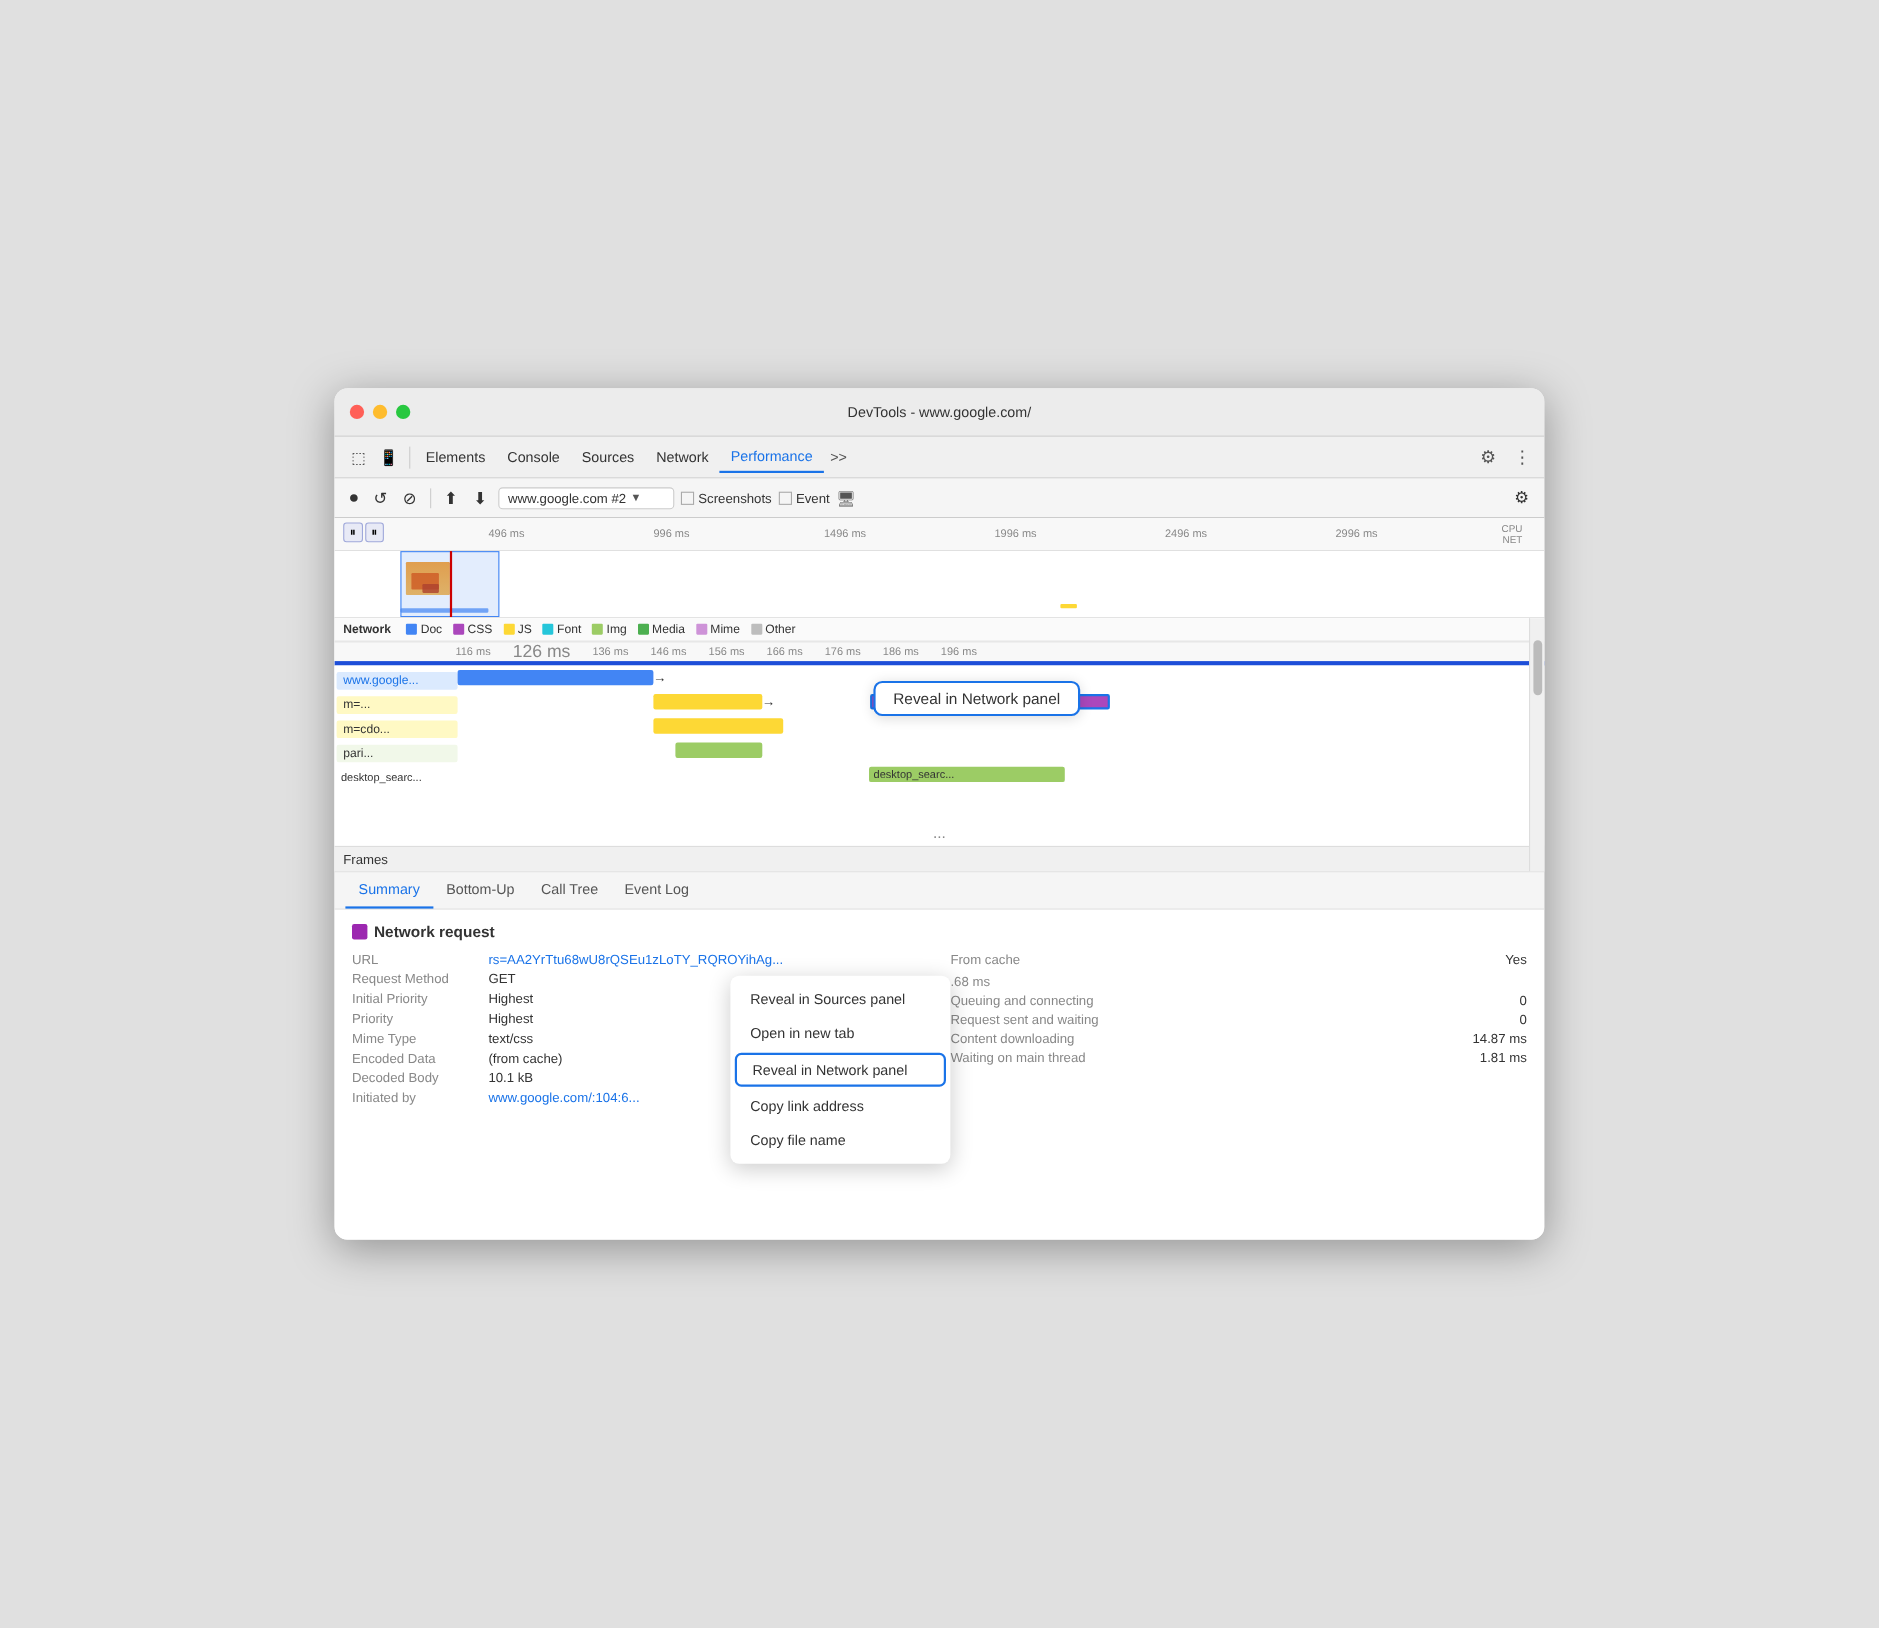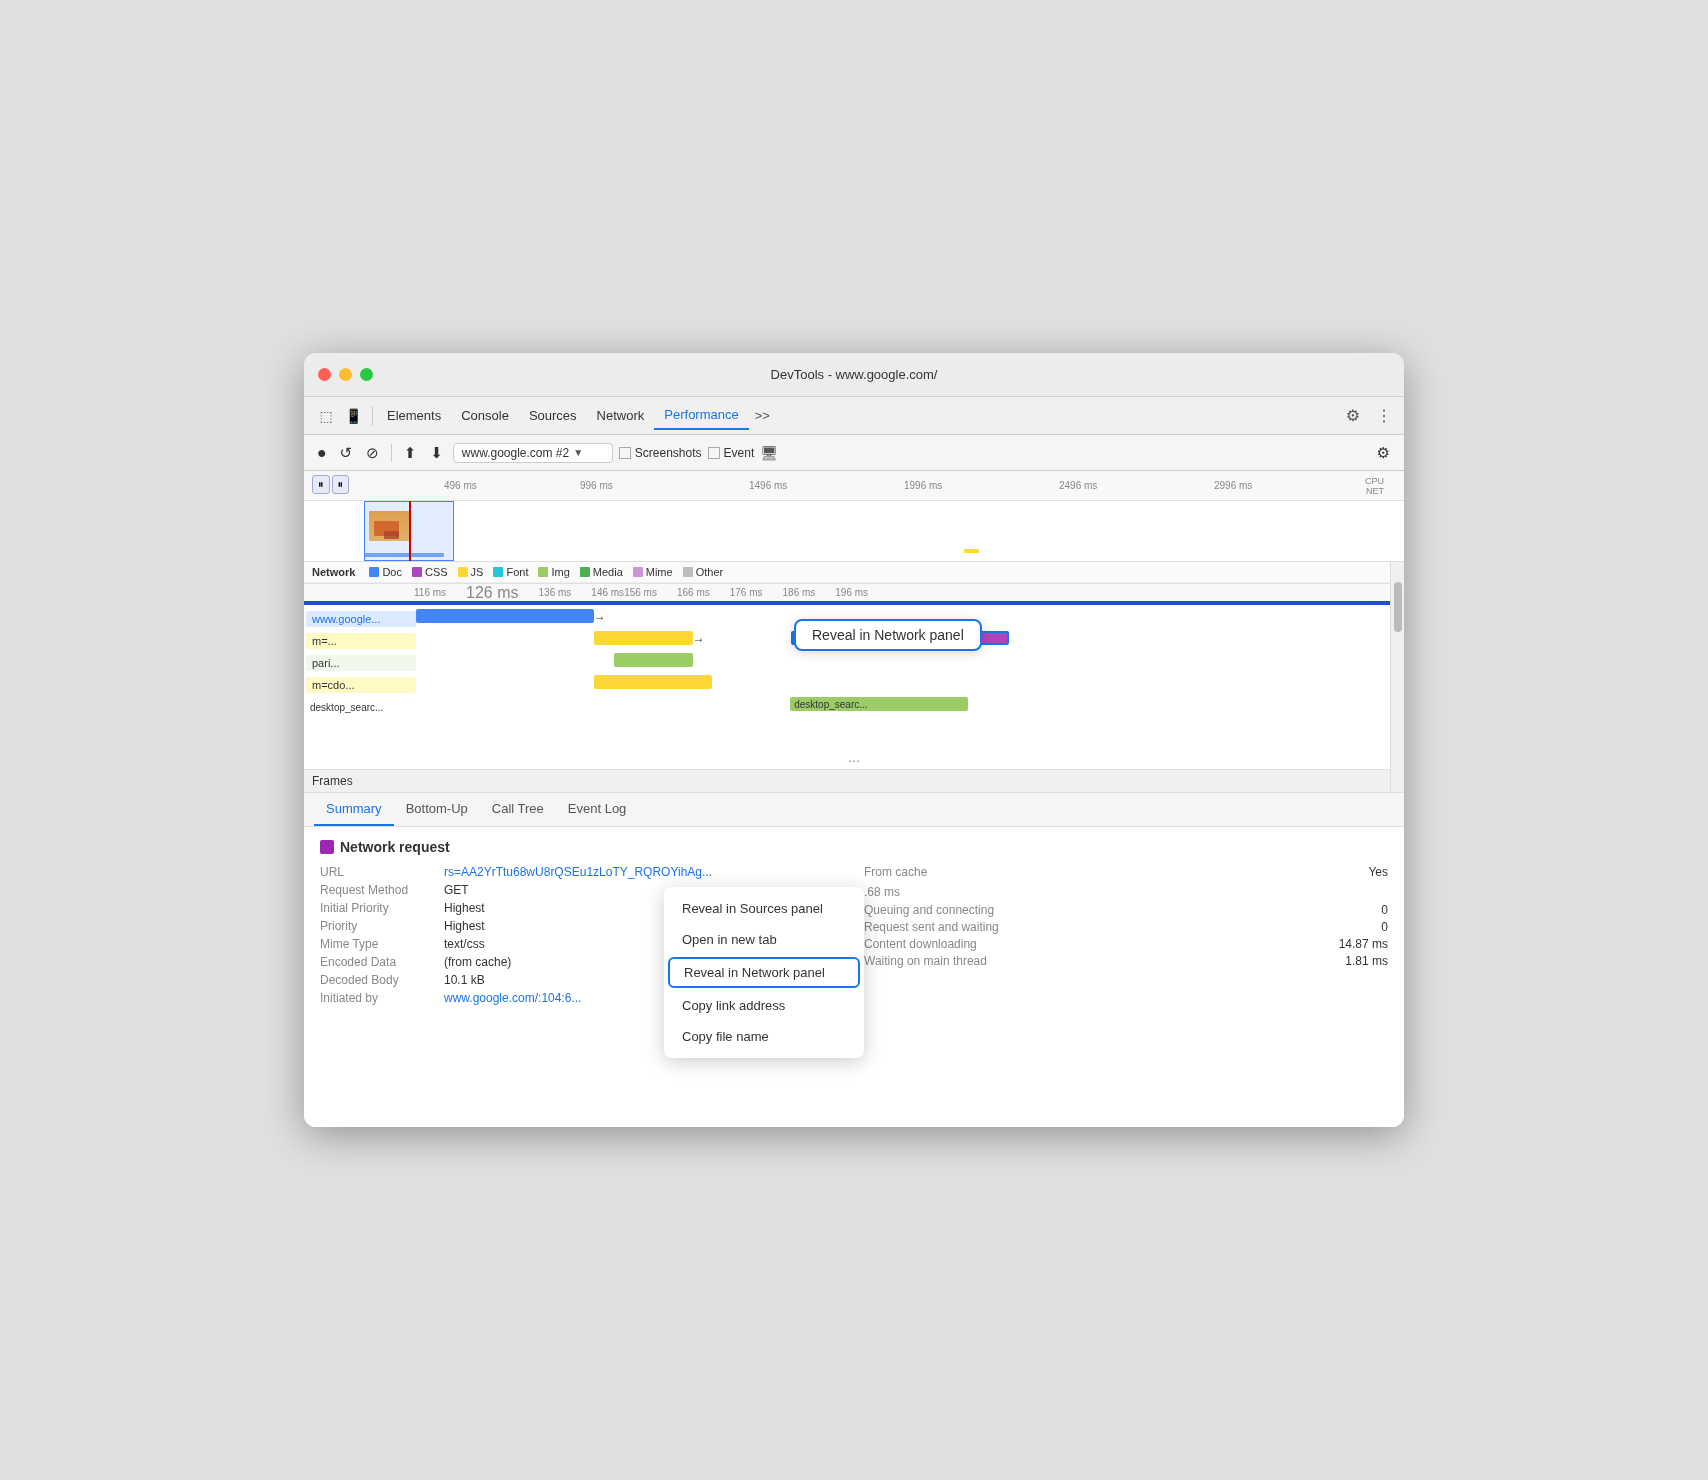--- a/index.html
+++ b/index.html
@@ -414,21 +414,21 @@
 
   <div class="timeline-area" style="position:relative;">
 
     <div style="position:absolute;left:8px;top:4px;z-index:10;display:flex;gap:2px;">
       <div style="background:#e8eaf6;border:1px solid #9fa8da;border-radius:3px;padding:2px 5px;font-size:11px;cursor:pointer;">⏸</div>
       <div style="background:#e8eaf6;border:1px solid #9fa8da;border-radius:3px;padding:2px 5px;font-size:11px;cursor:pointer;">⏸</div>
     </div>
 
     <div class="time-ruler-top" style="height:30px;">
       <span class="time-marker" style="left:140px;">496 ms</span>
-      <span class="time-marker" style="left:276px;">996 ms</span>
+      <span class="time-marker" style="left:290px;">996 ms</span>
       <span class="time-marker" style="left:445px;">1496 ms</span>
       <span class="time-marker" style="left:600px;">1996 ms</span>
       <span class="time-marker" style="left:755px;">2496 ms</span>
       <span class="time-marker" style="left:910px;">2996 ms</span>
       <div class="cpu-net-labels" style="right:20px;">
         <span class="cpu-label">CPU</span>
         <span class="net-label">NET</span>
       </div>
     </div>
 
@@ -482,21 +482,21 @@
       <div class="legend-item">
         <div class="legend-dot" style="background:#bdbdbd;"></div>
         <span>Other</span>
       </div>
     </div>
 
     <div class="time-ruler-network" style="height:22px;padding-left:110px;display:flex;align-items:center;">
       <span class="time-marker" style="position:relative;left:0;font-size:10px;color:#888;margin-right:20px;">116 ms</span>
       <span class="time-marker" style="position:relative;font-size:16px;color:#888;margin-right:20px;">126 ms</span>
       <span class="time-marker" style="position:relative;font-size:10px;color:#888;margin-right:20px;">136 ms</span>
-      <span class="time-marker" style="position:relative;font-size:10px;color:#888;">146 ms</span>
+      <span class="time-marker" style="position:relative;font-size:10px;color:#888;margin-right:20px;">146 ms</span>
       <span class="time-marker" style="position:relative;font-size:10px;color:#888;margin-right:20px;">156 ms</span>
       <span class="time-marker" style="position:relative;font-size:10px;color:#888;margin-right:20px;">166 ms</span>
       <span class="time-marker" style="position:relative;font-size:10px;color:#888;margin-right:20px;">176 ms</span>
       <span class="time-marker" style="position:relative;font-size:10px;color:#888;margin-right:20px;">186 ms</span>
       <span class="time-marker" style="position:relative;font-size:10px;color:#888;">196 ms</span>
     </div>
 
     <div class="network-rows" style="min-height:140px;overflow:hidden;">
 
       <div class="net-row" style="height:22px;">
@@ -512,30 +512,30 @@
         <div class="net-row-label" style="color:#333;padding:2px 6px;background:#fff9c4;border-radius:2px;margin-left:2px;">m=...</div>
         <div class="net-row-bar-area" style="position:relative;height:100%;">
           <div class="req-bar" style="left:18%;width:10%;background:#fdd835;"></div>
           <div style="position:absolute;left:28%;top:50%;transform:translateY(-50%);font-size:12px;color:#333;">→</div>
 
           <div class="req-bar" style="left:38%;width:22%;background:#ab47bc;color:white;border:2px solid #1a73e8;z-index:3;">rs=AA2YrTtu6...</div>
         </div>
       </div>
 
       <div class="net-row" style="height:22px;">
+        <div class="net-row-label" style="color:#333;padding:2px 6px;background:#fff9c4;border-radius:2px;margin-left:2px;">m=cdo...</div>
+        <div class="net-row-bar-area" style="position:relative;height:100%;">
+          <div class="req-bar" style="left:18%;width:12%;background:#fdd835;"></div>
+        </div>
+      </div>
+
+      <div class="net-row" style="height:22px;">
         <div class="net-row-label" style="color:#333;padding:2px 6px;background:#f1f8e9;border-radius:2px;margin-left:2px;">pari...</div>
         <div class="net-row-bar-area" style="position:relative;height:100%;">
           <div class="req-bar" style="left:20%;width:8%;background:#9ccc65;"></div>
-        </div>
-      </div>
-
-      <div class="net-row" style="height:22px;">
-        <div class="net-row-label" style="color:#333;padding:2px 6px;background:#fff9c4;border-radius:2px;margin-left:2px;">m=cdo...</div>
-        <div class="net-row-bar-area" style="position:relative;height:100%;">
-          <div class="req-bar" style="left:18%;width:12%;background:#fdd835;"></div>
         </div>
       </div>
 
       <div class="net-row" style="height:22px;">
         <div class="net-row-label" style="color:#333;padding:2px 6px;font-size:10px;">desktop_searc...</div>
         <div class="net-row-bar-area" style="position:relative;height:100%;">
           <div class="req-bar" style="left:38%;width:18%;background:#9ccc65;">desktop_searc...</div>
         </div>
       </div>
 

